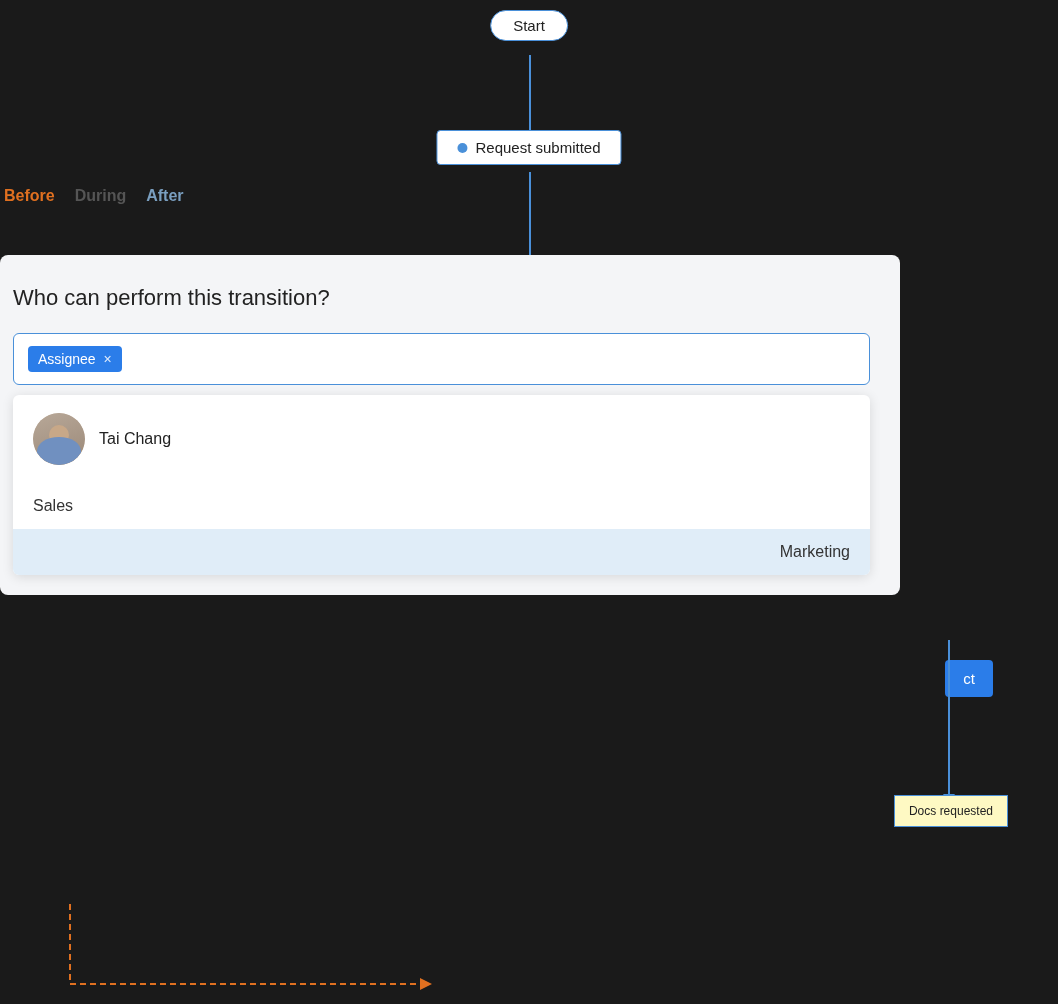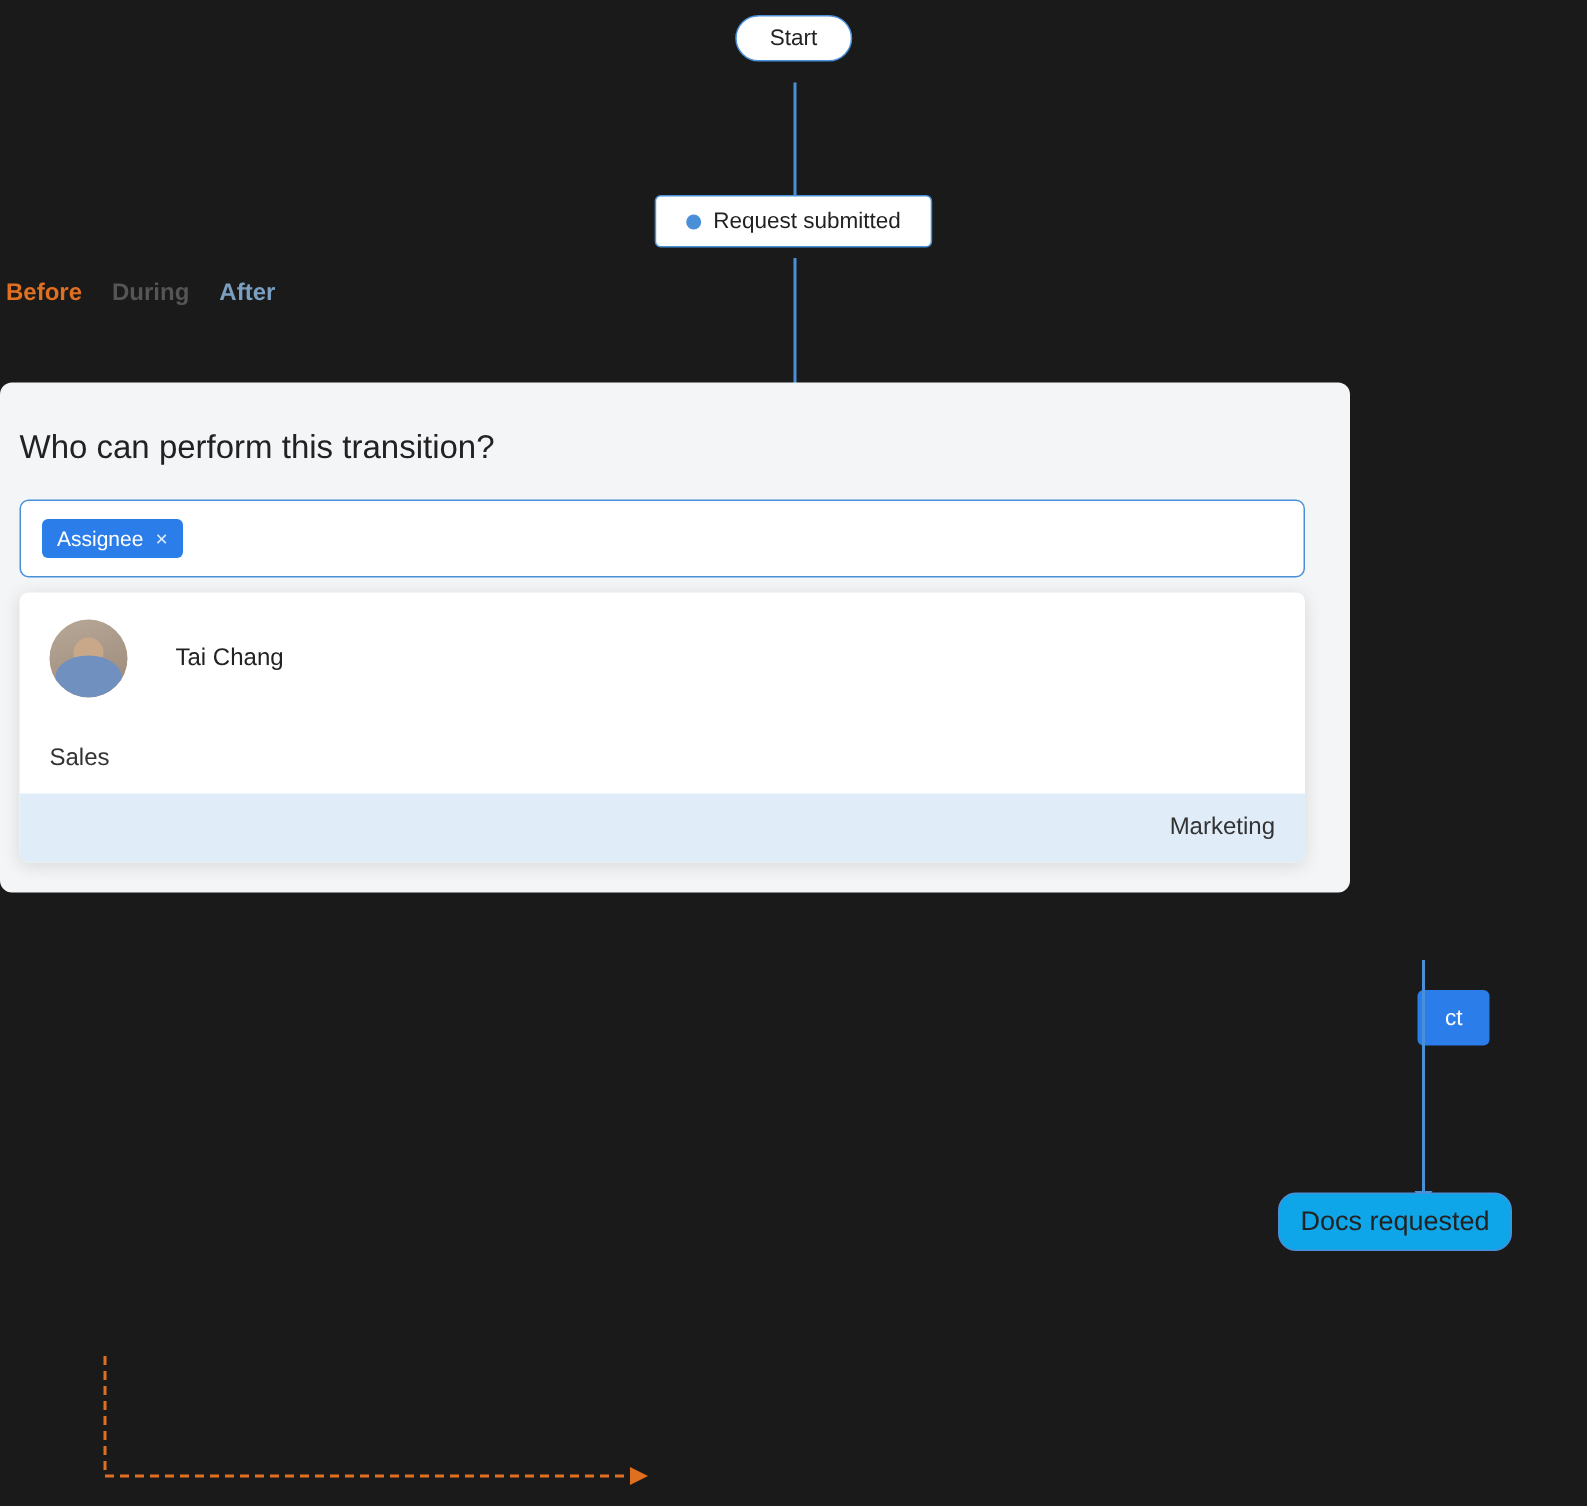--- a/index.html
+++ b/index.html
@@ -158,21 +158,21 @@
     .dropdown-list {
       background: white;
       border-radius: 6px;
       box-shadow: 0 2px 12px rgba(0,0,0,0.12);
       overflow: hidden;
     }
 
     .dropdown-person {
       display: flex;
       align-items: center;
-      gap: 32px;
+      gap: 14px;
       padding: 18px 20px;
     }
     .avatar {
       width: 52px;
       height: 52px;
       border-radius: 50%;
       background: #c8b8a8;
       overflow: hidden;
       flex-shrink: 0;
       display: flex;
@@ -226,25 +226,25 @@
     .dropdown-item-selected {
       background: #e0edf8;
       text-align: right;
     }
 
     
     .node-docs {
       position: absolute;
       top: 795px;
       right: 50px;
-      background: #0ea5e9;
+      background: #fef9c3;
       border: 1.5px solid #4a90d9;
-      border-radius: 12px;
+      border-radius: 0;
       padding: 8px 14px;
-      font-size: 18px;
+      font-size: 12px;
       color: #222;
       white-space: nowrap;
     }
 
     
     .arrow-docs {
       position: absolute;
       top: 640px;
       right: 108px;
       width: 2px;

